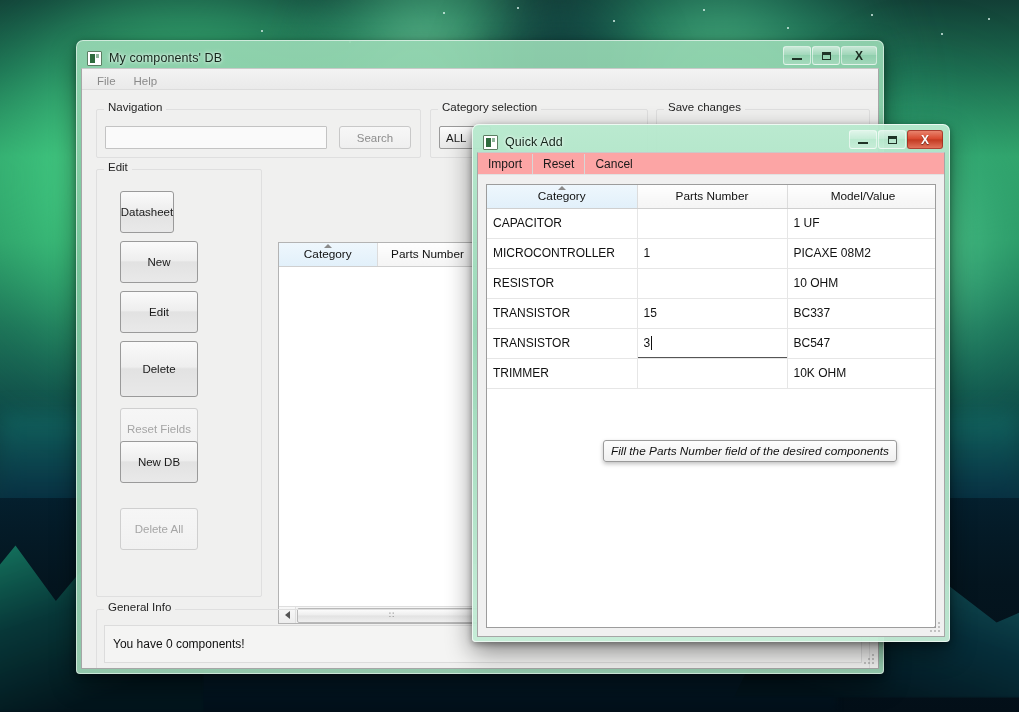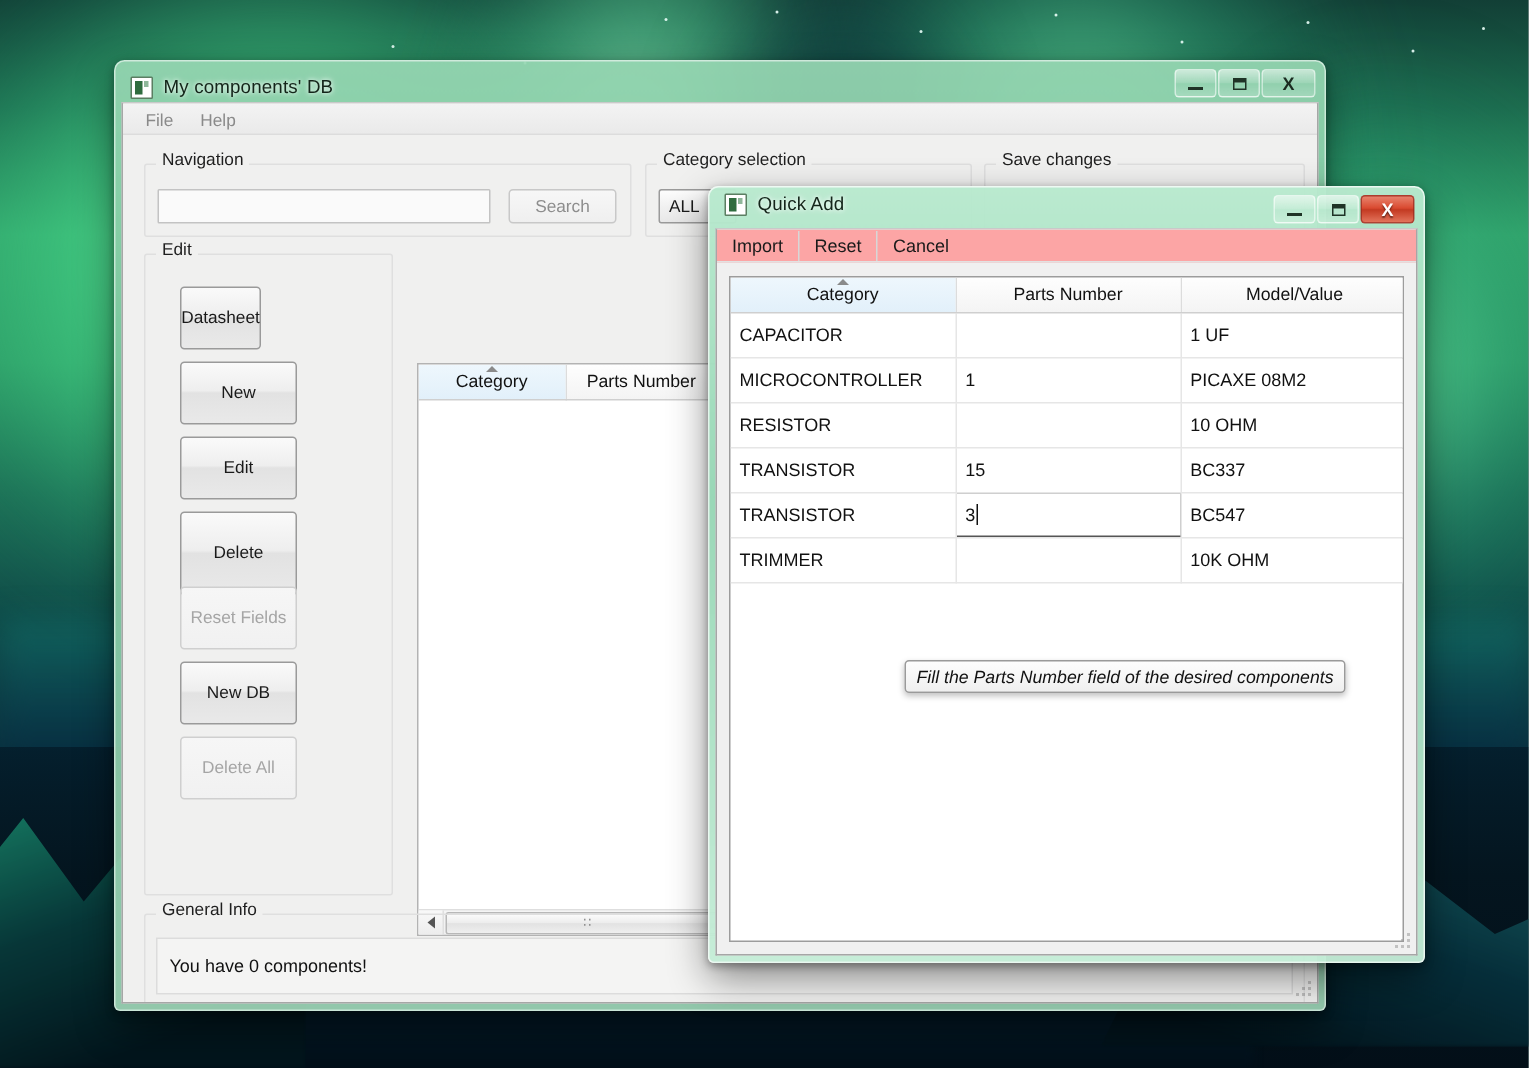--- a/index.html
+++ b/index.html
@@ -103,21 +103,21 @@
     height:26px; position:relative;
     display:flex; align-items:center;
   }
   
   #quickadd-window{ left:472px; top:124px; width:478px; height:518px; z-index:40; }
   #quickadd-window .win-frame{
     background:linear-gradient(180deg, rgba(184,233,206,.97) 0%, rgba(150,214,180,.97) 40%, rgba(196,236,214,.96) 100%);
     border:1px solid rgba(255,255,255,.7);
     border-radius:7px 7px 4px 4px;
   }
-  #quickadd-window .titlebar{ height:26px; position:relative; display:flex; align-items:flex-start; }
+  #quickadd-window .titlebar{ height:26px; position:relative; display:flex; align-items:center; }
 
   .win-icon{
     width:15px; height:15px; margin-left:6px; margin-right:7px;
     border:1px solid #5b7e62; background:#fff; border-radius:1px;
     position:relative; flex:0 0 auto;
   }
   .win-icon::before{
     content:""; position:absolute; left:2px; top:2px; width:5px; height:9px;
     background:#2f6c3e;
   }
@@ -201,21 +201,21 @@
     border-radius:1px;
   }
   .btn{
     border:1px solid #9a9a9a; border-radius:3px;
     background:linear-gradient(180deg,#fafafa 0%,#eeeeee 46%,#e2e2e2 50%,#e9e9e9 100%);
     font-size:11.5px; color:#1a1a1a;
     display:flex; align-items:center; justify-content:center;
     text-align:center;
   }
   .btn.dim{ color:#a5a5a5; border-color:#cfcfcf;
-    background:linear-gradient(180deg,#f6f6f6 0%,#f1f1f1 100%); }
+    background:linear-gradient(180deg,#f6f6f6 0%,#f1f1f1 100%);margin-top:17px; }
   .btn.flat{
     border:1px solid #c8c8c8; color:#8d8d8d;
     background:linear-gradient(180deg,#f7f7f7 0%,#efefef 100%);
   }
   .combo{
     border:1px solid #9a9a9a; border-radius:2px;
     background:linear-gradient(180deg,#fdfdfd 0%,#f1f1f1 50%,#e8e8e8 100%);
     font-size:11.5px; color:#1a1a1a; display:flex; align-items:center;
     padding-left:6px;
   }

